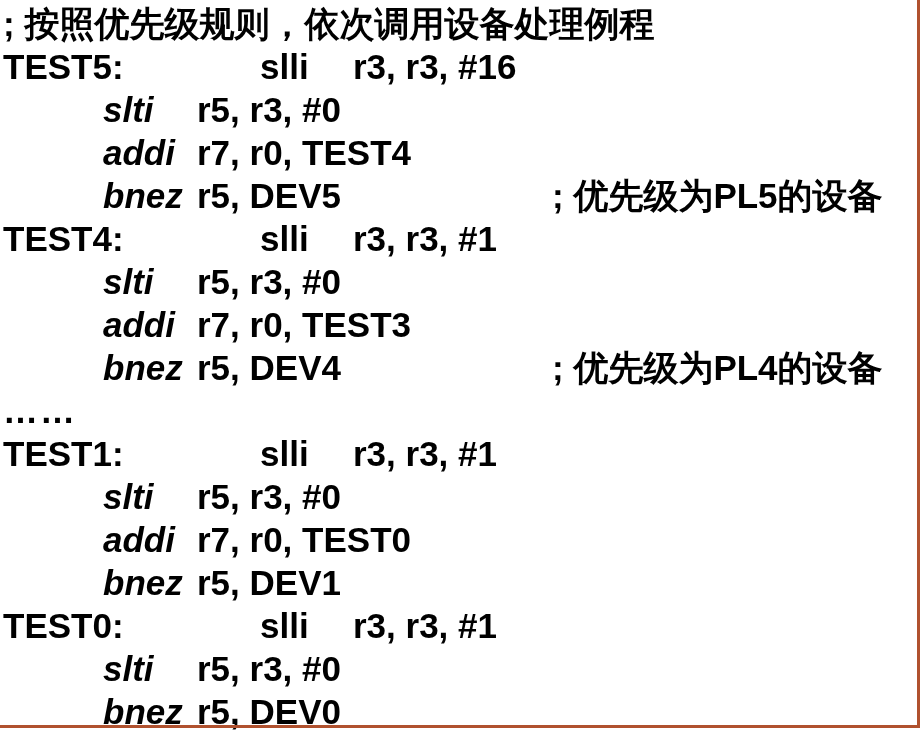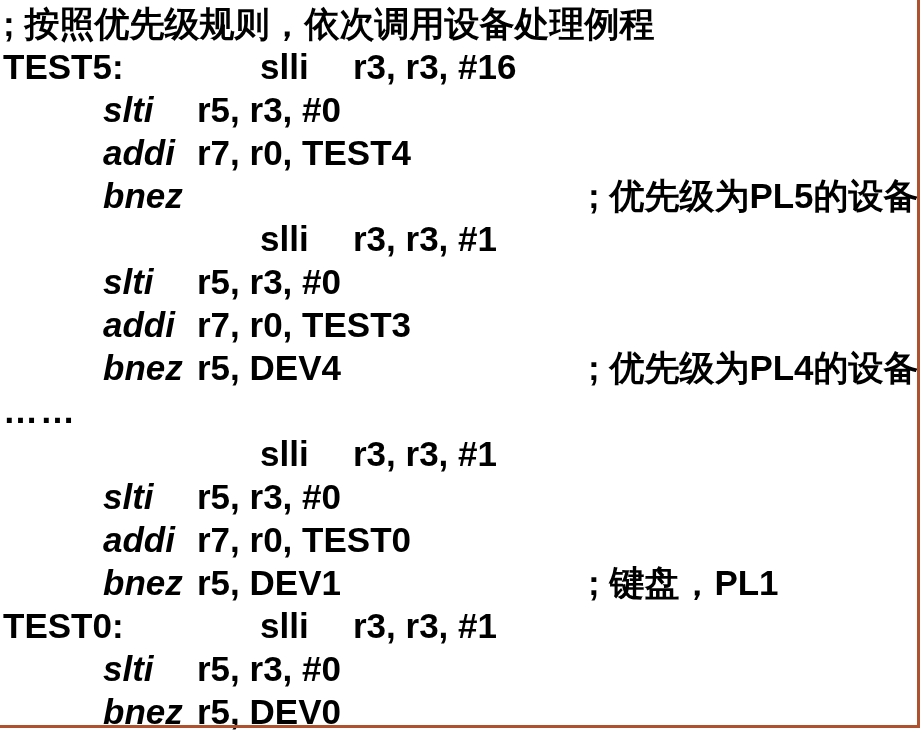--- a/index.html
+++ b/index.html
@@ -47,40 +47,40 @@
   }
   .line span {
     position: absolute;
     top: 0;
   }
   .col-label        { left: 3px; }
   .col-op           { left: 103px; font-style: italic; }
   .col-args         { left: 197px; }
   .col-op-labeled   { left: 260px; }
   .col-args-labeled { left: 353px; }
-  .col-comment      { left: 588px; }
+  .col-comment      { left: 552px; }
   .line.ellipsis .col-label { letter-spacing: 2px; }
 </style>
 </head>
 <body>
 
 <div class="slide" style="background: rgb(255, 255, 255); color: rgb(0, 0, 0);">
   <div class="lines">
       <div class="line comment"><span class="col-label">; 按照优先级规则，依次调用设备处理例程</span></div>
       <div class="line labeled"><span class="col-label">TEST5:</span><span class="col-op-labeled">slli</span><span class="col-args-labeled">r3, r3, #16</span></div>
       <div class="line plain"><span class="col-op">slti</span><span class="col-args">r5, r3, #0</span></div>
       <div class="line plain"><span class="col-op">addi</span><span class="col-args">r7, r0, TEST4</span></div>
-      <div class="line plain"><span class="col-op">bnez</span><span class="col-comment">; 优先级为PL5的设备</span></div>
-      <div class="line labeled"><span class="col-op-labeled">slli</span><span class="col-args-labeled">r3, r3, #1</span></div>
+      <div class="line plain"><span class="col-op">bnez</span><span class="col-args">r5, DEV5</span><span class="col-comment">; 优先级为PL5的设备</span></div>
+      <div class="line labeled"><span class="col-label">TEST4:</span><span class="col-op-labeled">slli</span><span class="col-args-labeled">r3, r3, #1</span></div>
       <div class="line plain"><span class="col-op">slti</span><span class="col-args">r5, r3, #0</span></div>
       <div class="line plain"><span class="col-op">addi</span><span class="col-args">r7, r0, TEST3</span></div>
       <div class="line plain"><span class="col-op">bnez</span><span class="col-args">r5, DEV4</span><span class="col-comment">; 优先级为PL4的设备</span></div>
       <div class="line ellipsis"><span class="col-label">……</span></div>
-      <div class="line labeled"><span class="col-op-labeled">slli</span><span class="col-args-labeled">r3, r3, #1</span></div>
+      <div class="line labeled"><span class="col-label">TEST1:</span><span class="col-op-labeled">slli</span><span class="col-args-labeled">r3, r3, #1</span></div>
       <div class="line plain"><span class="col-op">slti</span><span class="col-args">r5, r3, #0</span></div>
       <div class="line plain"><span class="col-op">addi</span><span class="col-args">r7, r0, TEST0</span></div>
-      <div class="line plain"><span class="col-op">bnez</span><span class="col-args">r5, DEV1</span><span class="col-comment">; 键盘，PL1</span></div>
+      <div class="line plain"><span class="col-op">bnez</span><span class="col-args">r5, DEV1</span></div>
       <div class="line labeled"><span class="col-label">TEST0:</span><span class="col-op-labeled">slli</span><span class="col-args-labeled">r3, r3, #1</span></div>
       <div class="line plain"><span class="col-op">slti</span><span class="col-args">r5, r3, #0</span></div>
       <div class="line plain"><span class="col-op">bnez</span><span class="col-args">r5, DEV0</span></div>
     </div>
   <div class="frame" style="border-color: rgb(176, 81, 46);"></div>
 </div>
 
 </body></html>

